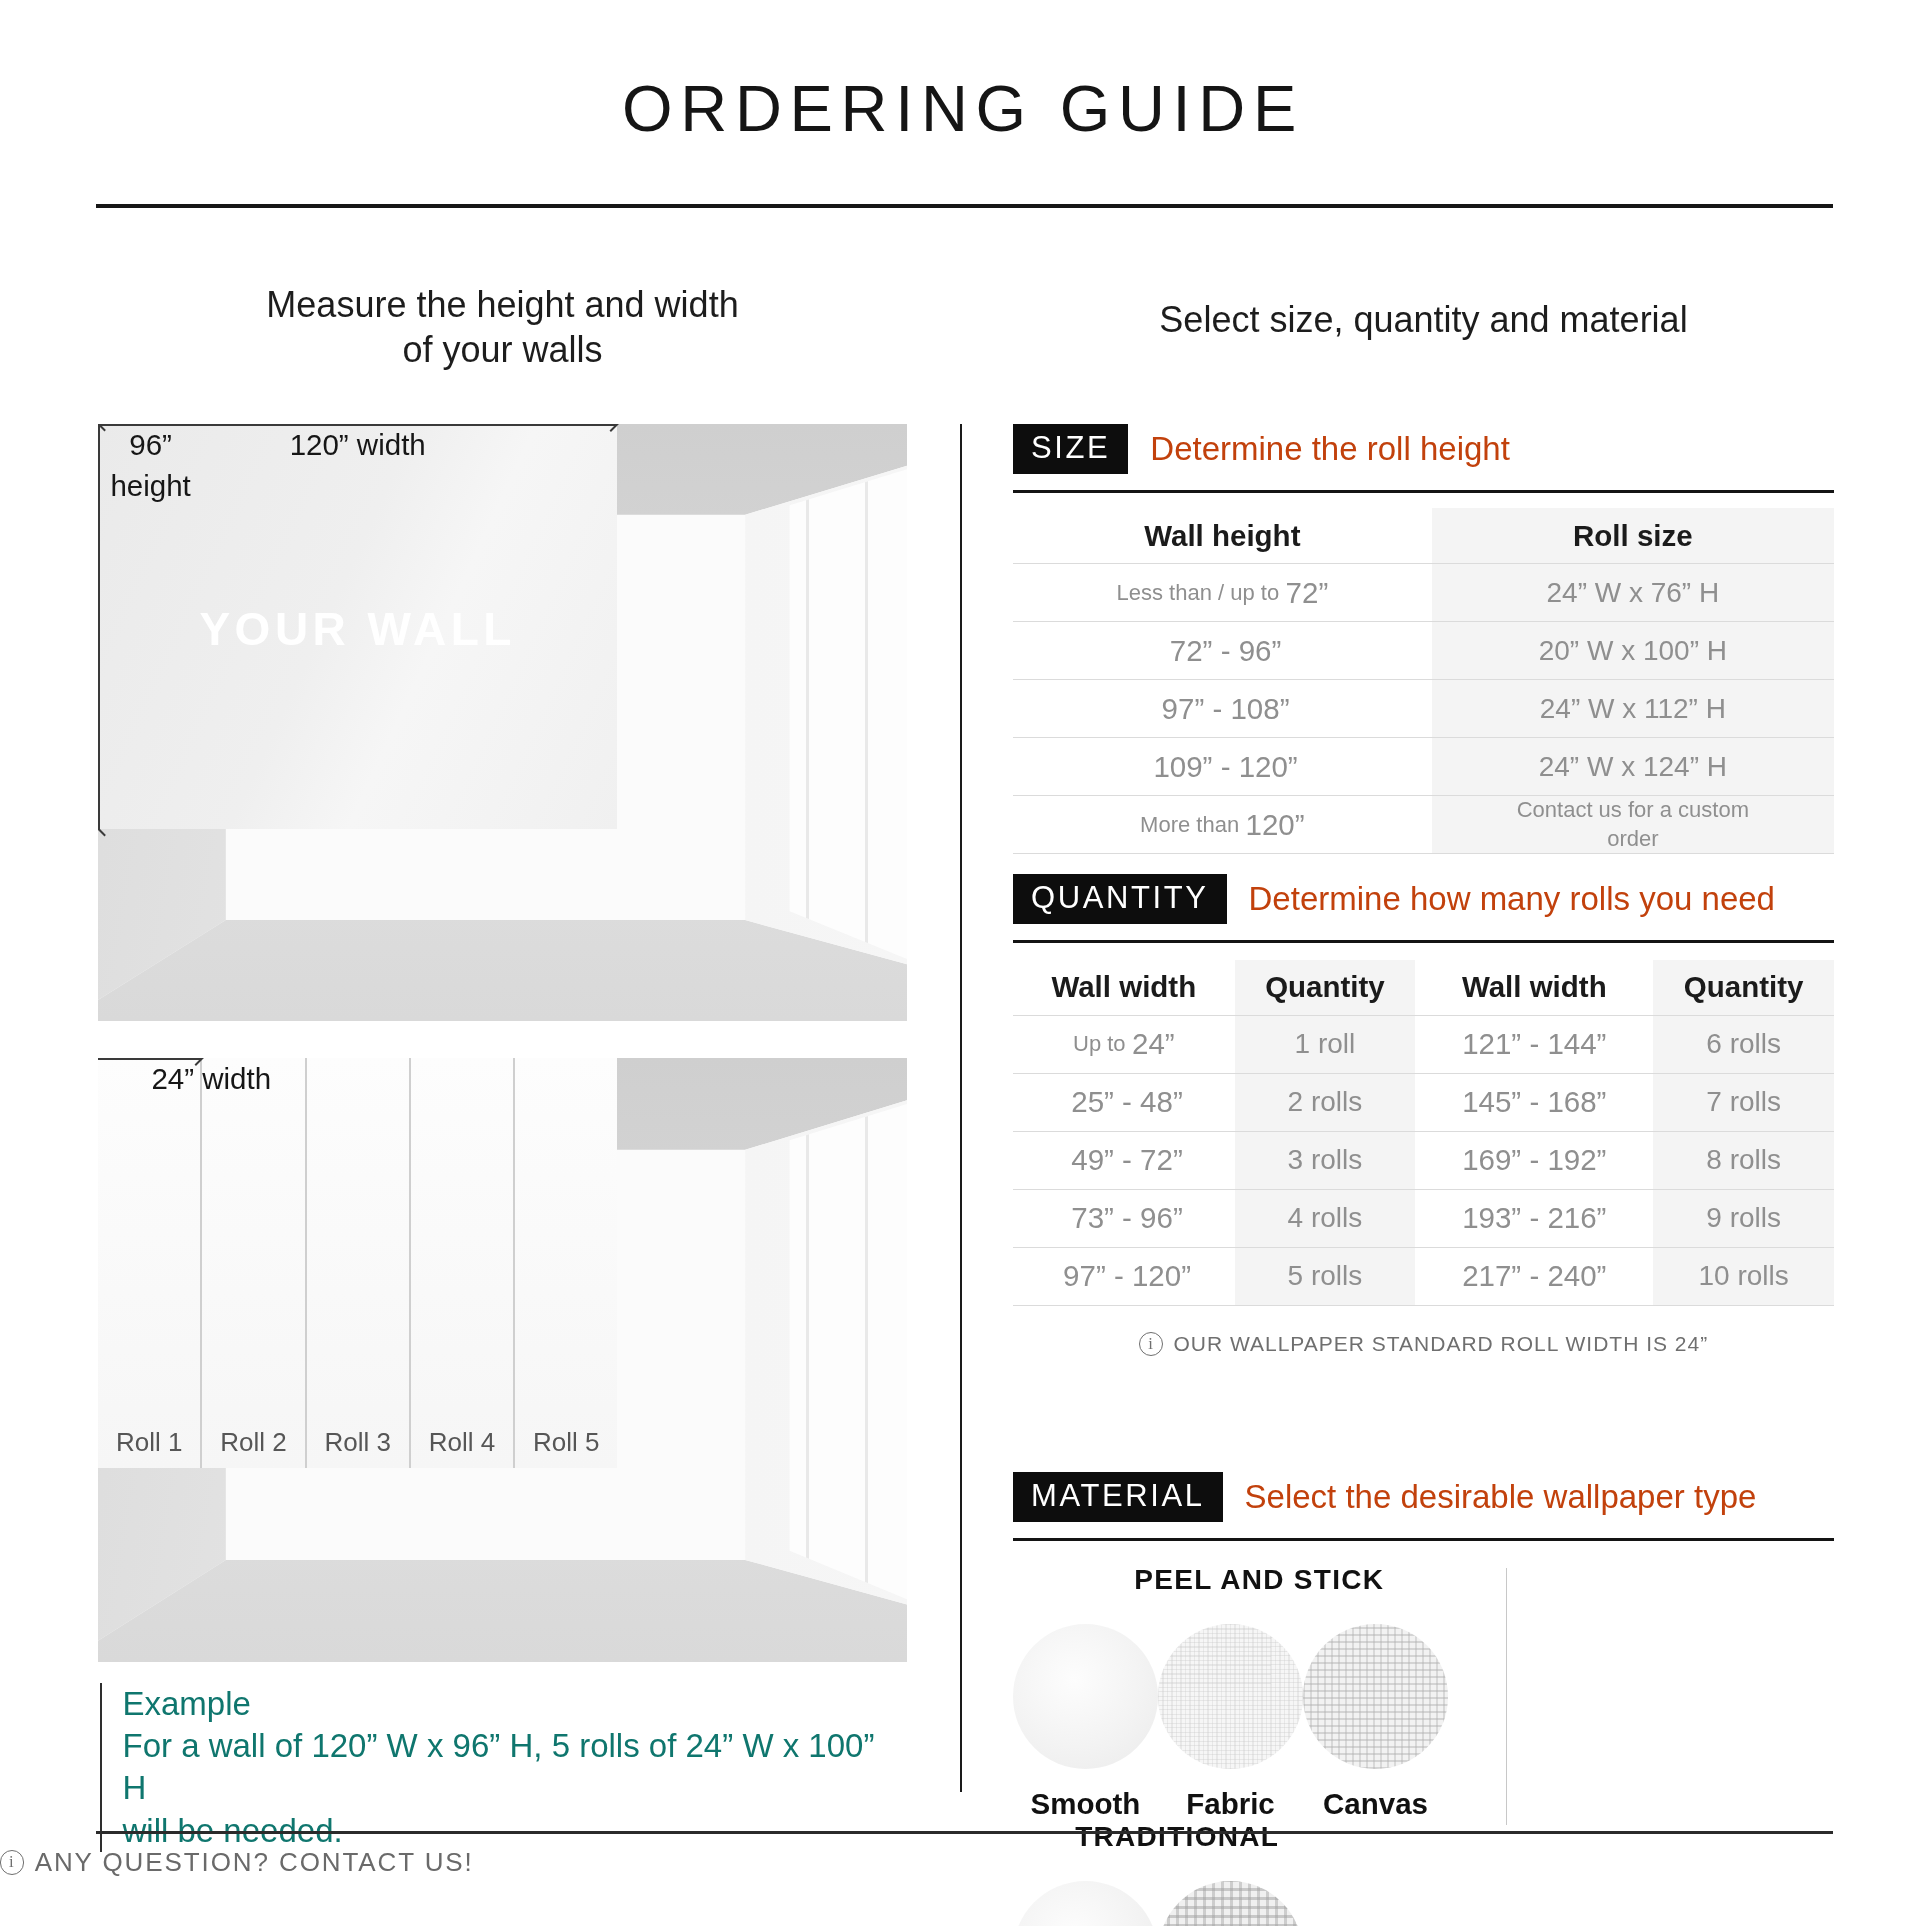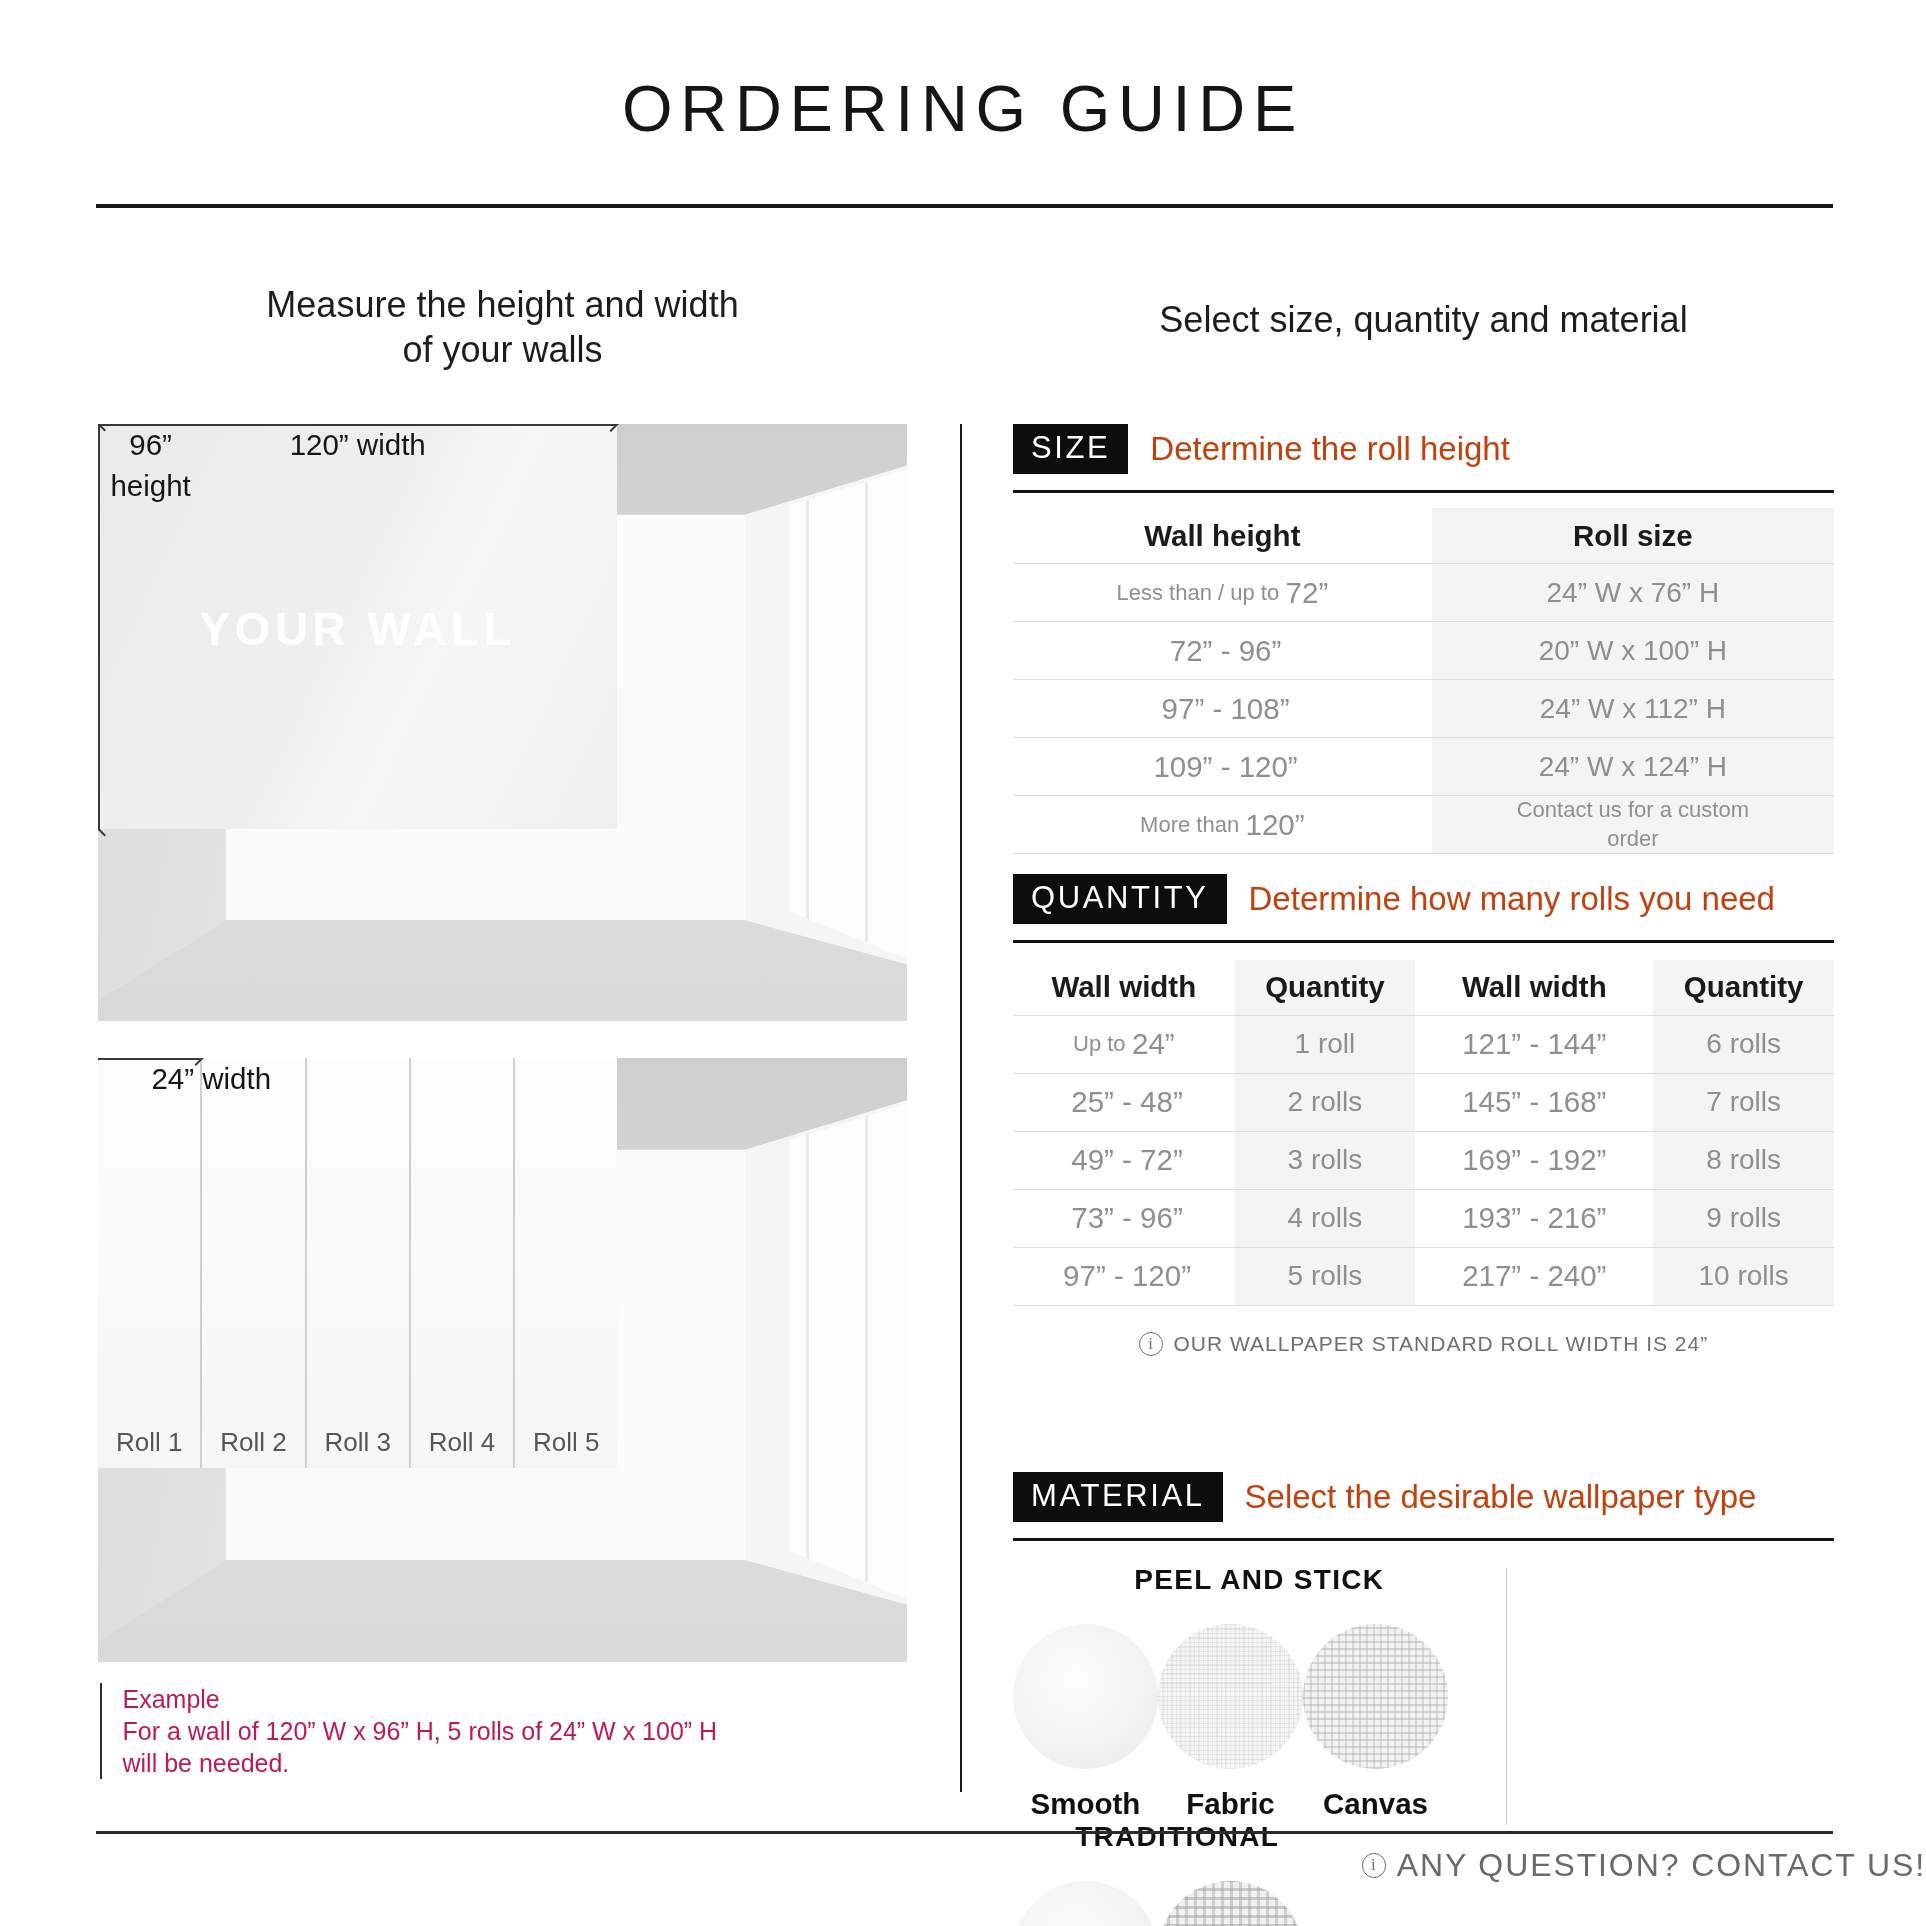--- a/index.html
+++ b/index.html
@@ -60,21 +60,21 @@
   .dim-h1 { left:15.8%; width:64.2%; }
   .dim-h2 { left:15.8%; width:12.9%; }
   .dim-label { position:absolute; text-align:center; font-size:29.5px; color:#161616; line-height:1.4; }
   .vlabel { left:0.5%; top:43.5%; width:13%; }
   .hlabel1 { left:15.8%; width:64.2%; top:89.2%; }
   .hlabel2 { left:2%; width:28%; top:89.6%; }
 
   
   .example { position:absolute; left:100px; top:1683px; width:796px;
              border-left:2.6px solid #2e2e2e; padding-left:20.5px;
-             font-size:25px; line-height:1.28; color:#be185d; }
+             font-size:33px; line-height:1.28; color:#0f766e; }
 
   
   .section { position:absolute; left:1013px; width:821px; }
   .sec-size { top:424px; } .sec-qty { top:874px; } .sec-mat { top:1472px; }
   .sec-head { display:flex; align-items:center; border-bottom:3.9px solid #141414; padding-bottom:16px;text-align:center; }
   .badge { background:#0d0d0d; color:#ffffff; font-size:31px; letter-spacing:2.6px;
            padding:6.4px 18px 7.7px 18px; }
   .sec-title { font-size:33px; color:#c2410c; margin-left:22px; white-space:nowrap; }
 
   
@@ -121,22 +121,22 @@
   .tex-canvas { background-color:#f2f2f2; background-image:
       repeating-linear-gradient(0deg, rgba(175,175,175,.45) 0 1.9px, rgba(0,0,0,0) 1.9px 7px),
       repeating-linear-gradient(90deg, rgba(185,185,185,.45) 0 1.9px, rgba(0,0,0,0) 1.9px 7px); }
   .tex-canvas-coarse { background-color:#f0f0f0; background-image:
       repeating-linear-gradient(0deg, rgba(160,160,160,.5) 0 2.6px, rgba(0,0,0,0) 2.6px 9px),
       repeating-linear-gradient(90deg, rgba(170,170,170,.5) 0 2.6px, rgba(0,0,0,0) 2.6px 9px); }
 
   
   .footer-rule { position:absolute; top:1831px; left:96px; width:1737px; height:2.6px; background:#2b2b2b; }
   .footer-note { position:absolute; top:1847px; left:0; width:100%;
-                 display:flex; align-items:center; justify-content:flex-end;
-                 font-size:32px; letter-spacing:1.9px; color:#6a6a6a; }
+                 display:flex; align-items:center; justify-content:flex-start;
+                 font-size:26px; letter-spacing:1.9px; color:#6a6a6a; }
 </style>
 </head>
 <body>
 
 <div class="page">
 
   <div class="title">ORDERING GUIDE</div>
   <div class="top-rule"></div>
 
   <div class="col-heading left-heading">

